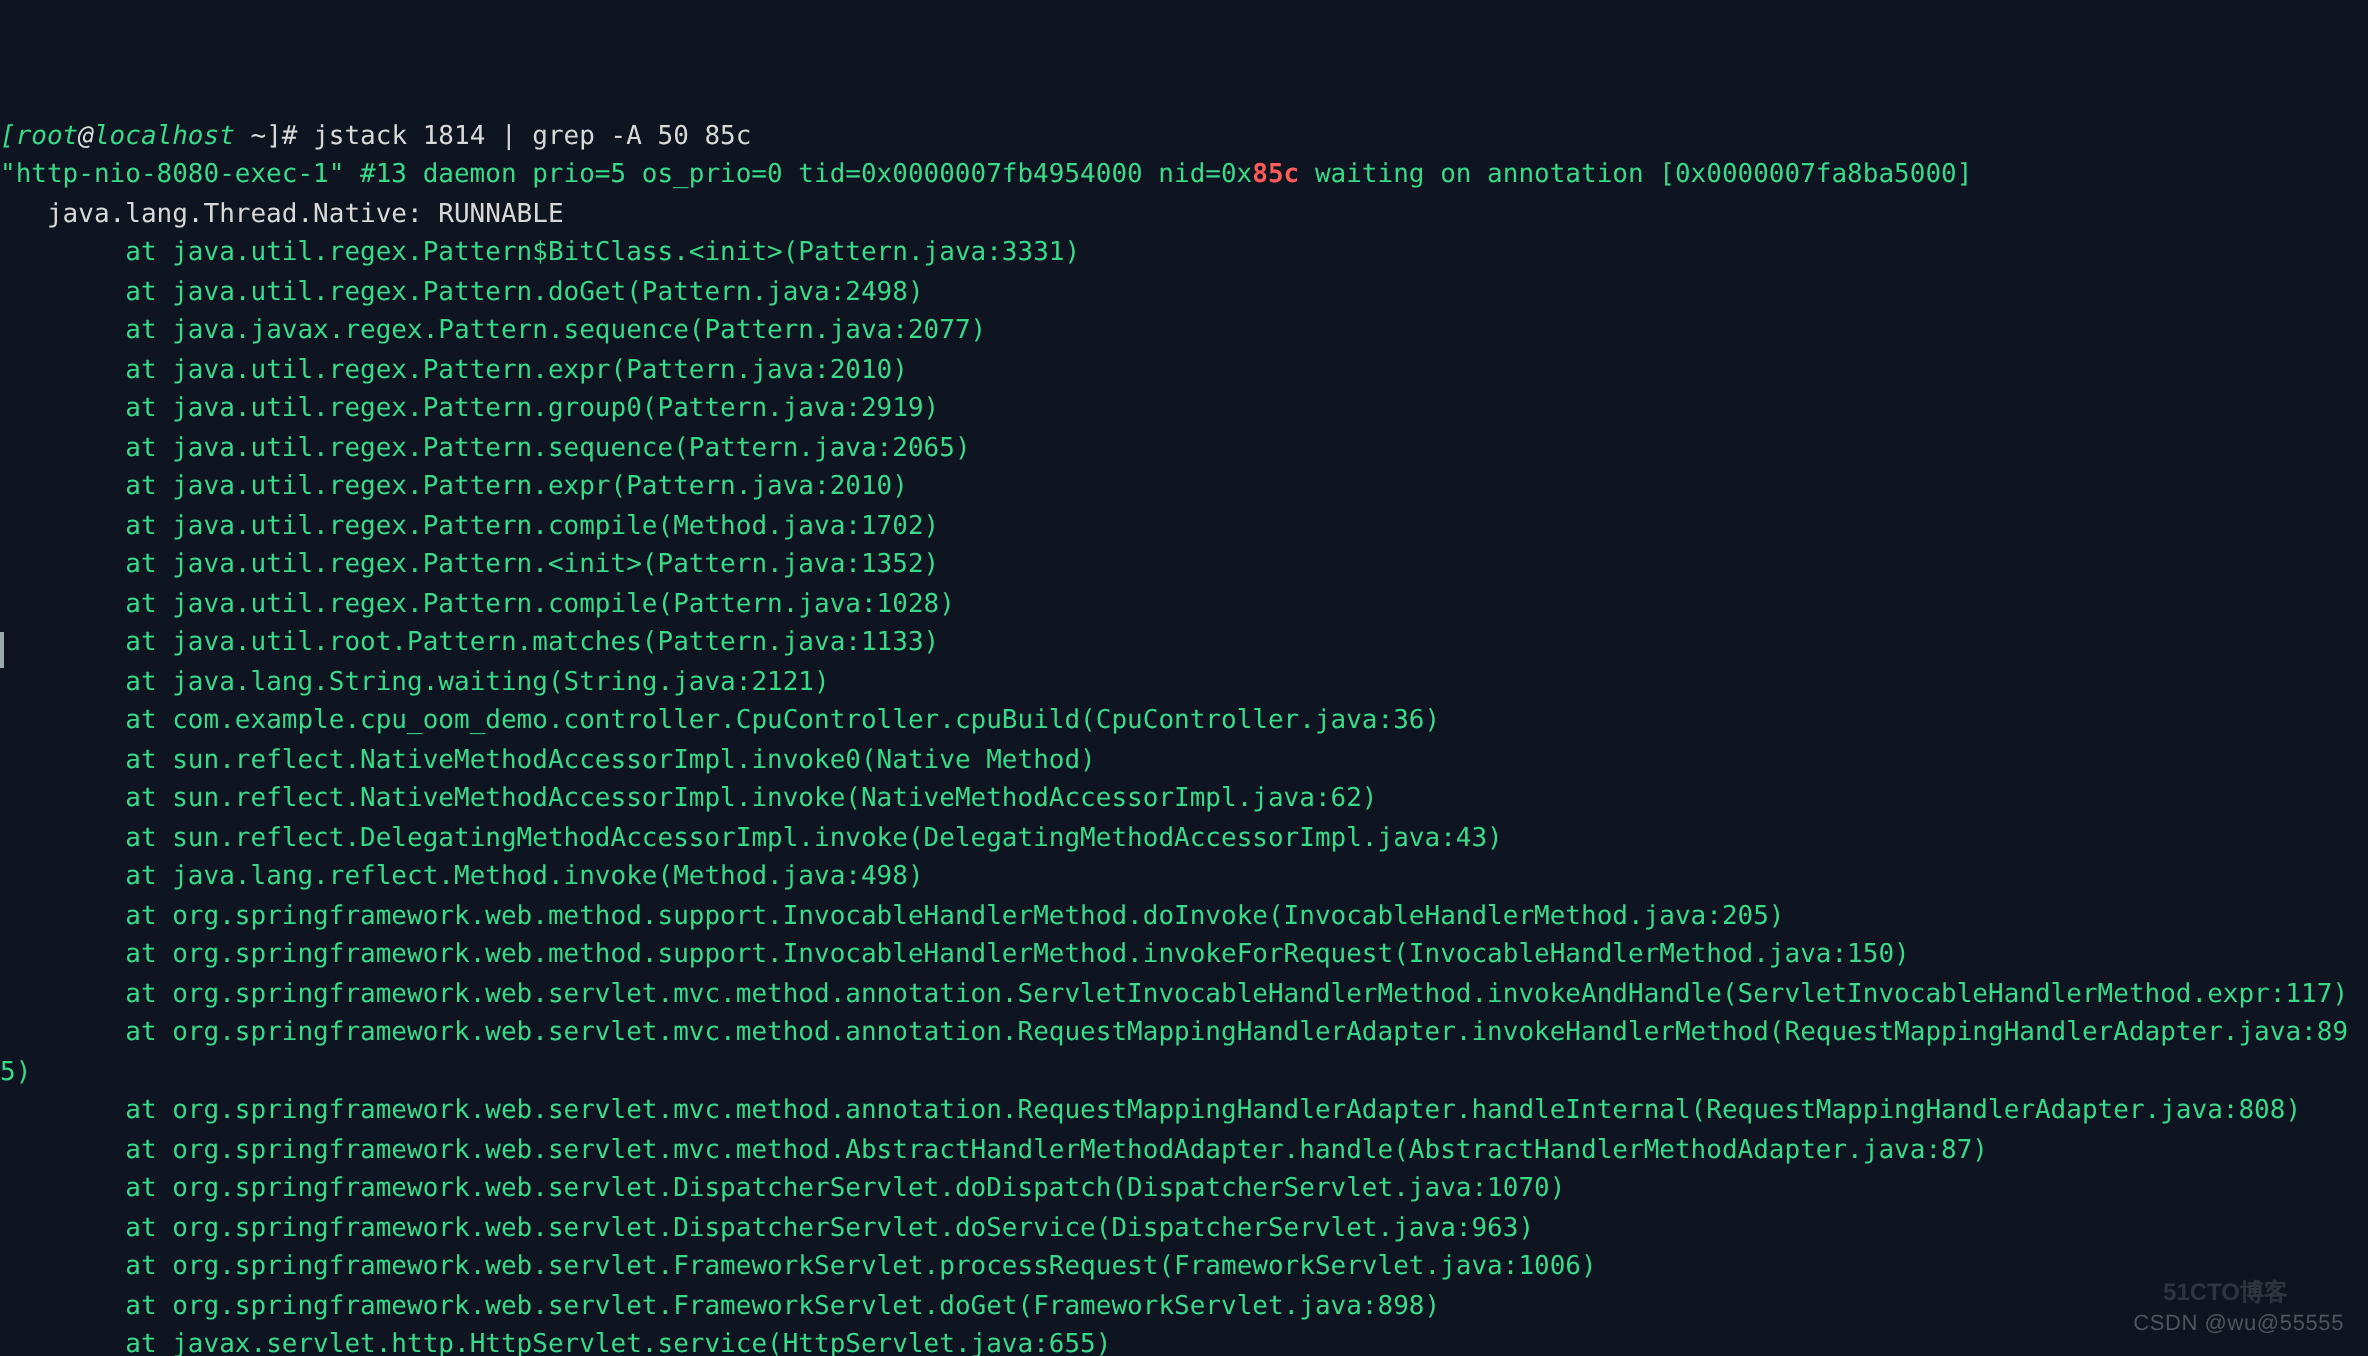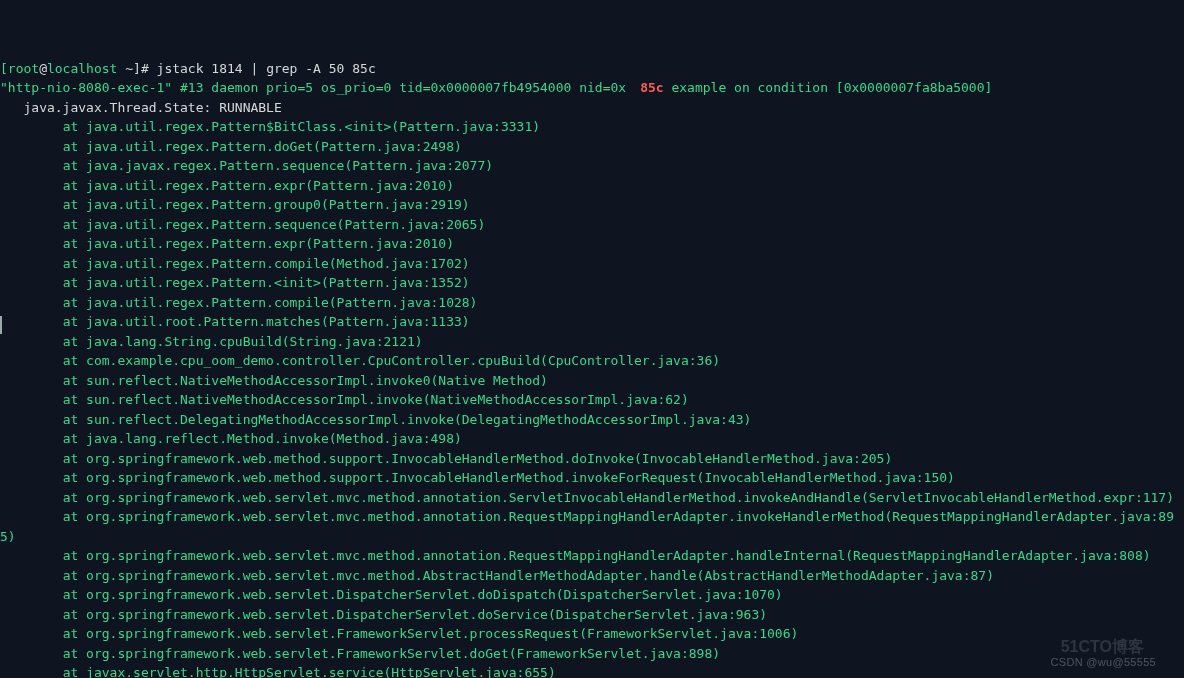--- a/index.html
+++ b/index.html
@@ -12,68 +12,68 @@
     line-height: 19.5px;
     width: 1184px;
     height: 678px;
     overflow: hidden;
     white-space: pre-wrap;
     word-break: break-all;
   }
   .term {
     padding: 0;
   }
-  .prompt-user { color: #39d98a; }
+  .prompt-user { color: #39d98a; font-style: italic; }
   .green { color: #39d98a; }
-  .red { color: #ff5c57; font-weight: bold; margin-left: 14px; }
+  .red { color: #ff5c57; font-weight: bold; }
   .white { color: #d8d8d8; }
   .cursor {
     position:absolute;
     left:0; top:316px;
     width:2px; height:18px;
     background:#9aa;
   }
   .watermark {
     position: absolute;
-    right: 28px;
+    right: 12px;
     bottom: 6px;
     font-size: 11px;
     color: rgba(200,200,200,0.35);
     font-family: sans-serif;
     letter-spacing: .3px;
     pointer-events: none;
   }
   .watermark2 {
     position:absolute;
     right:40px;
     bottom:22px;
-    font-size:16px;
+    font-size:12px;
     color:rgba(200,200,200,0.18);
     font-family:sans-serif;
     font-weight:bold;
   }
 </style>
 </head>
 <body>
 <div class="cursor"></div>
 <div class="term"><span class="prompt-user"><span>[root</span><span class="white">@</span><span>localhost</span> <span class="white">~</span></span><span class="white">]#</span> <span class="white">jstack 1814 | grep -A 50 85c</span>
-<span class="green"><span>"http-nio-8080-exec-1" #13 daemon prio=5 os_prio=0 tid=0x0000007fb4954000 nid=0x</span><span class="red">85c</span><span> example on condition [0x0000007fa8ba5000]</span></span>
-<span class="white">   <span>java.javax.Thread.State:</span> <span>RUNNABLE</span></span>
+<span class="green"><span>"http-nio-8080-exec-1" #13 daemon prio=5 os_prio=0 tid=0x0000007fb4954000 nid=0x</span><span class="red">85c</span><span> waiting on annotation [0x0000007fa8ba5000]</span></span>
+<span class="white">   <span>java.lang.Thread.Native:</span> <span>RUNNABLE</span></span>
 <span class="green">        at <span>java.util.regex.Pattern$BitClass.&lt;init&gt;(Pattern.java:3331)</span></span>
 <span class="green">        at <span>java.util.regex.Pattern.doGet(Pattern.java:2498)</span></span>
 <span class="green">        at <span>java.javax.regex.Pattern.sequence(Pattern.java:2077)</span></span>
 <span class="green">        at <span>java.util.regex.Pattern.expr(Pattern.java:2010)</span></span>
 <span class="green">        at <span>java.util.regex.Pattern.group0(Pattern.java:2919)</span></span>
 <span class="green">        at <span>java.util.regex.Pattern.sequence(Pattern.java:2065)</span></span>
 <span class="green">        at <span>java.util.regex.Pattern.expr(Pattern.java:2010)</span></span>
 <span class="green">        at <span>java.util.regex.Pattern.compile(Method.java:1702)</span></span>
 <span class="green">        at <span>java.util.regex.Pattern.&lt;init&gt;(Pattern.java:1352)</span></span>
 <span class="green">        at <span>java.util.regex.Pattern.compile(Pattern.java:1028)</span></span>
 <span class="green">        at <span>java.util.root.Pattern.matches(Pattern.java:1133)</span></span>
-<span class="green">        at <span>java.lang.String.cpuBuild(String.java:2121)</span></span>
+<span class="green">        at <span>java.lang.String.waiting(String.java:2121)</span></span>
 <span class="green">        at <span>com.example.cpu_oom_demo.controller.CpuController.cpuBuild(CpuController.java:36)</span></span>
 <span class="green">        at <span>sun.reflect.NativeMethodAccessorImpl.invoke0(Native Method)</span></span>
 <span class="green">        at <span>sun.reflect.NativeMethodAccessorImpl.invoke(NativeMethodAccessorImpl.java:62)</span></span>
 <span class="green">        at <span>sun.reflect.DelegatingMethodAccessorImpl.invoke(DelegatingMethodAccessorImpl.java:43)</span></span>
 <span class="green">        at <span>java.lang.reflect.Method.invoke(Method.java:498)</span></span>
 <span class="green">        at <span>org.springframework.web.method.support.InvocableHandlerMethod.doInvoke(InvocableHandlerMethod.java:205)</span></span>
 <span class="green">        at <span>org.springframework.web.method.support.InvocableHandlerMethod.invokeForRequest(InvocableHandlerMethod.java:150)</span></span>
 <span class="green">        at <span>org.springframework.web.servlet.mvc.method.annotation.ServletInvocableHandlerMethod.invokeAndHandle(ServletInvocableHandlerMethod.expr:117)</span></span>
 <span class="green">        at <span>org.springframework.web.servlet.mvc.method.annotation.RequestMappingHandlerAdapter.invokeHandlerMethod(RequestMappingHandlerAdapter.java:895)</span></span>
 <span class="green">        at <span>org.springframework.web.servlet.mvc.method.annotation.RequestMappingHandlerAdapter.handleInternal(RequestMappingHandlerAdapter.java:808)</span></span>

